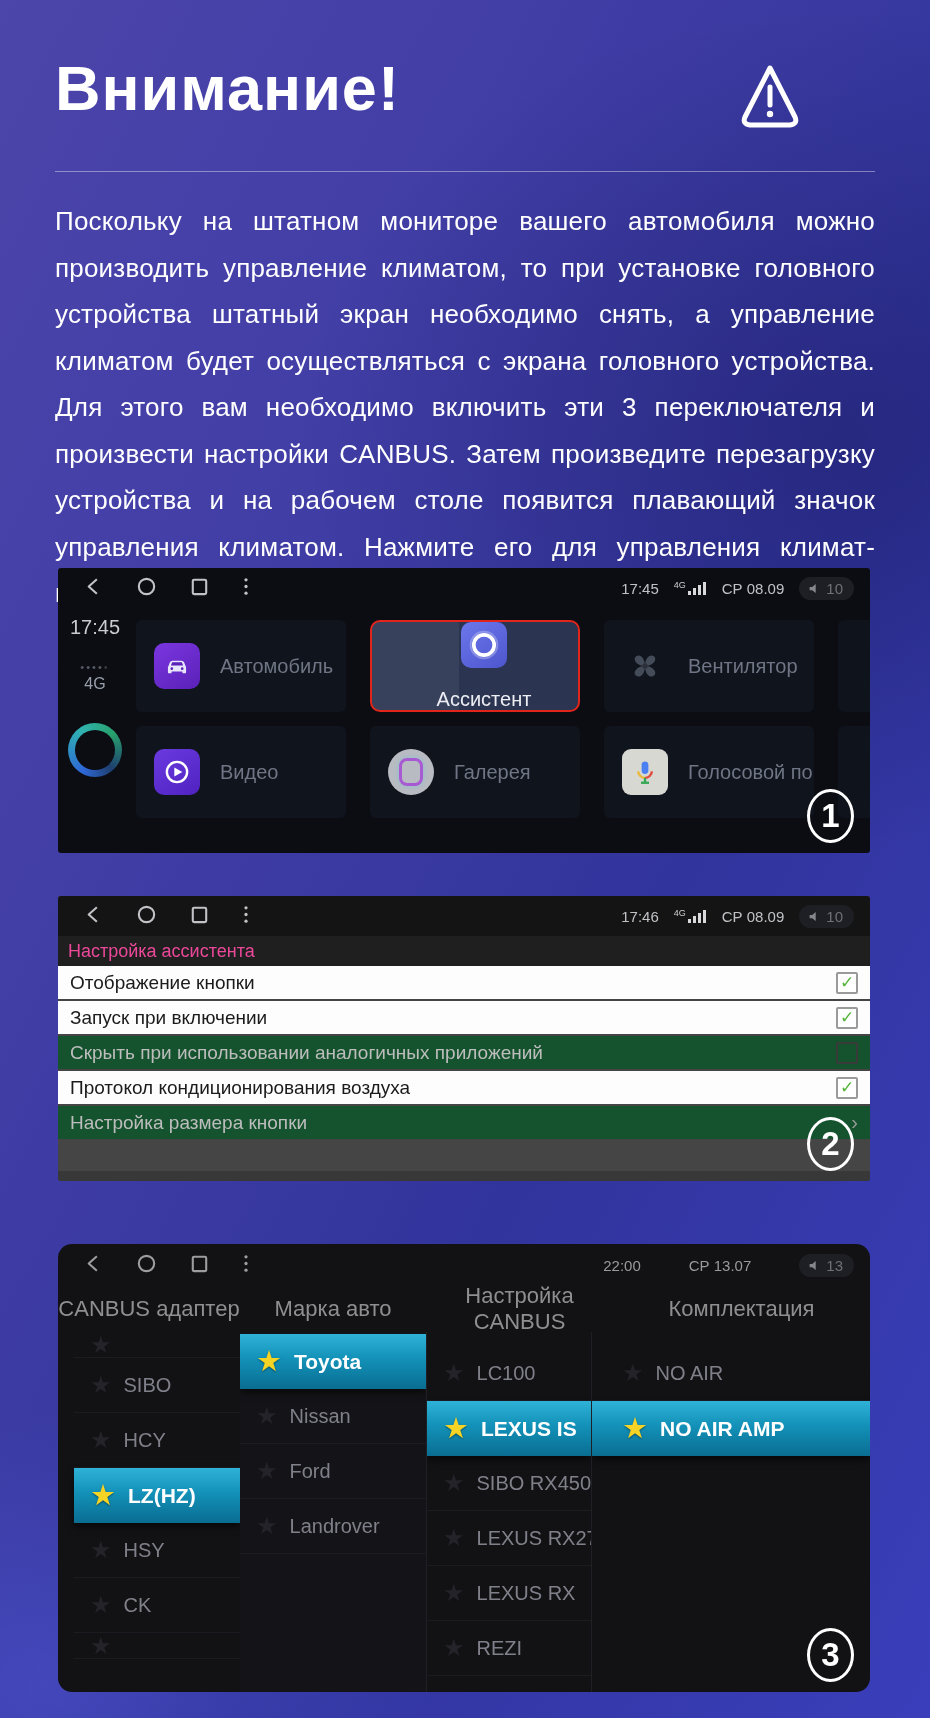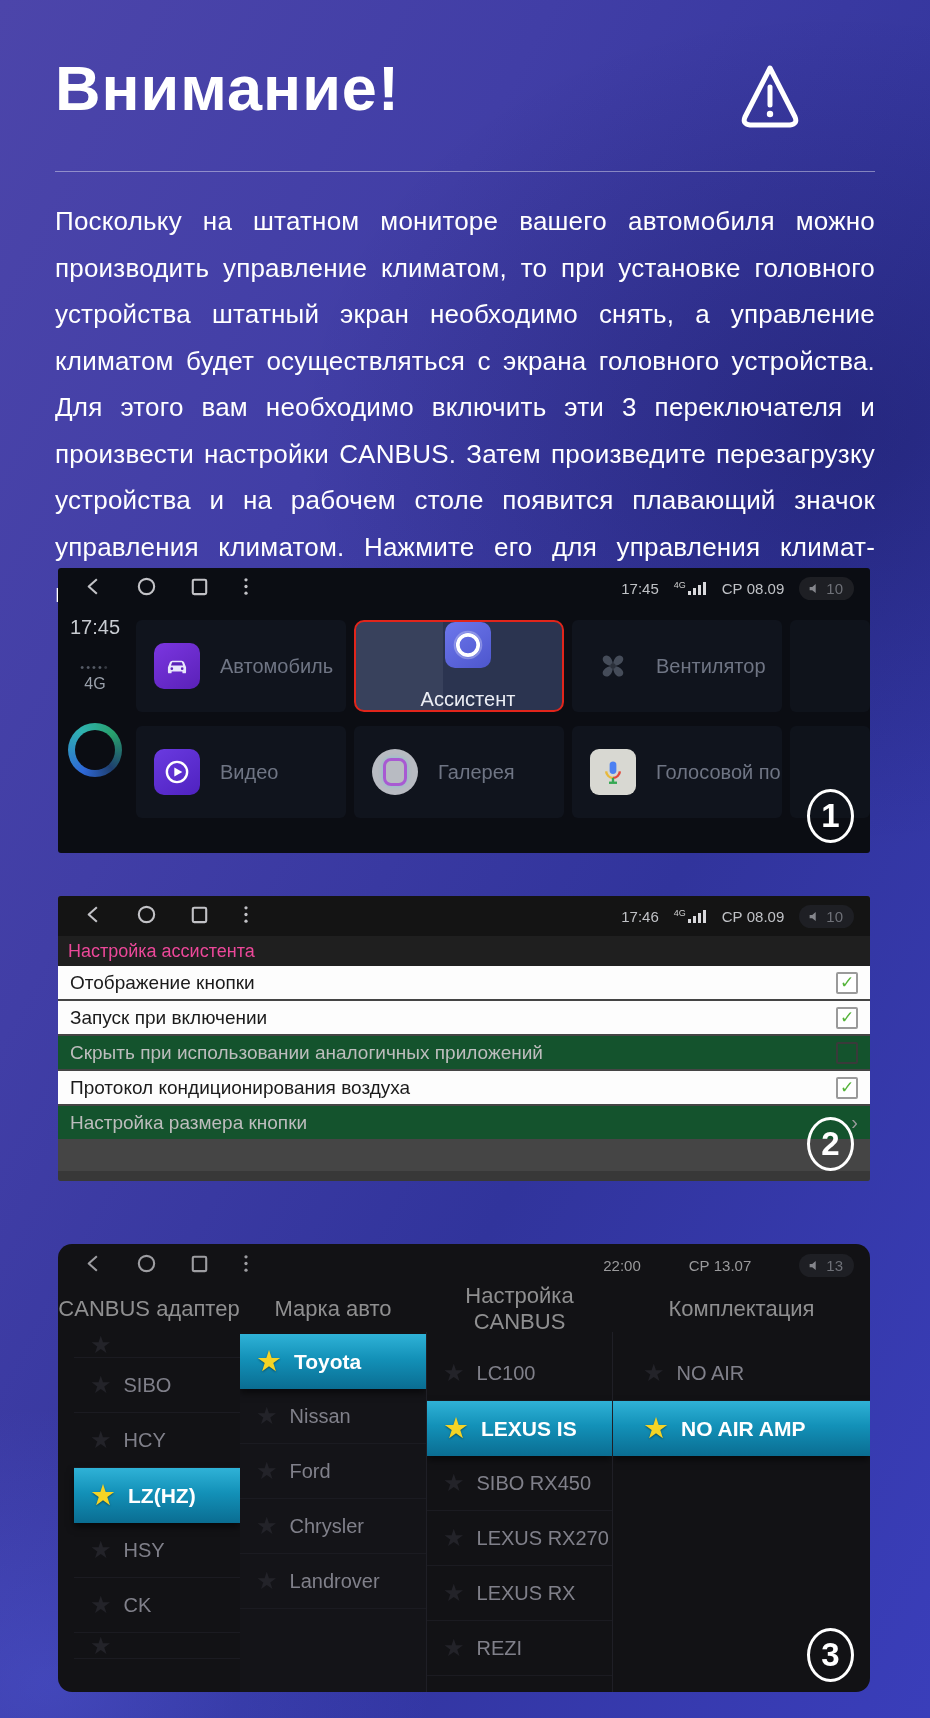--- a/index.html
+++ b/index.html
@@ -43,21 +43,21 @@
   
   .s1-body { display:flex; height:245px; }
   .s1-side { width:74px; flex:none; text-align:center; padding-top:8px; }
   .s1-time { color:#c8cbd1; font-size:20px; }
   .s1-dots { color:#565b66; font-size:11px; letter-spacing:2px; margin-top:22px; }
   .s1-dots .dim { color:#34373f; }
   .s1-net { color:#9aa0ab; font-size:16px; margin-top:2px; }
   .ring { position:relative; width:54px; height:54px; margin:30px auto 0; border-radius:50%;
     background:conic-gradient(from 210deg,#2e68d8,#2fb3b0 32%,#28a06c 55%,#1e3f6e 80%,#2e68d8); }
   .ring::after { content:""; position:absolute; inset:7px; border-radius:50%; background:#0b0d13; }
-  .s1-grid { flex:1; display:grid; grid-template-columns:210px 210px 210px 80px; grid-auto-rows:92px; gap:14px 8px; padding:12px 0 0 4px; overflow:hidden; }
+  .s1-grid { flex:1; display:grid; grid-template-columns:210px 210px 210px 80px; grid-auto-rows:92px; gap:14px 24px; padding:12px 0 0 4px; overflow:hidden; }
   .tile { display:flex; align-items:center; gap:20px; padding-left:18px; background:#10141d; border-radius:6px; overflow:hidden; white-space:nowrap; }
   .tile-ghost { background:#0f131b; }
   .tile-label { color:#6f7584; font-size:20px; }
   .tile-hl { background:linear-gradient(90deg,#38415c 0%,#38415c 42%,#2b3450 42%); border:2px solid #e1251b; border-radius:10px;flex-direction:column; }
   .tile-hl .tile-label { color:#eceef4; }
   .tile-icon { width:46px; height:46px; flex:none; border-radius:10px; display:flex; align-items:center; justify-content:center; }
   .icon-car { background:linear-gradient(145deg,#7b36e0,#5a21b8); }
   .icon-assist { background:linear-gradient(145deg,#6d77ec,#4d56cd); }
   .icon-fan { background:transparent; }
   .icon-video { background:linear-gradient(145deg,#6a3ae0,#4f22c0); }
@@ -76,21 +76,21 @@
   .chev { color:#9a9a9a; font-size:20px; }
   .s2-foot { position:absolute; left:0; right:0; bottom:0; height:10px; background:#383838; }
   
   .s3-headers { height:46px; display:flex; align-items:center; color:#8f8f90; font-size:22px; }
   .s3h { text-align:center; }
   .s3h.h0 { width:182px; } .s3h.h1 { width:186px; } .s3h.h2 { width:187px; } .s3h.h3 { flex:1; }
   .s3-lists { display:flex; height:360px; overflow:hidden; }
   .s3col { overflow:hidden; }
   .s3col.c0 { width:182px;padding-left:16px; }
   .s3col.c1 { width:186px; padding-top:2px; background:#141418; }
-  .s3col.c2 { width:187px; padding-top:14px; border-left:1px solid #1f1f26; border-right:1px solid #1f1f26; }
+  .s3col.c2 { width:166px; padding-top:14px; border-left:1px solid #1f1f26; border-right:1px solid #1f1f26; }
   .s3col.c3 { flex:1; padding-top:14px; }
   .s3item { height:55px; display:flex; align-items:center; gap:12px; padding-left:16px; border-bottom:1px solid #1b1b21; color:#80808a; font-size:20px; white-space:nowrap; }
   .s3col.c3 .s3item { padding-left:30px; }
   .s3item.part { height:26px; }
   .s3item.sel {
     background:linear-gradient(180deg,#2fb2d7 0%,#1391b8 45%,#0a6d92 100%);
     color:#ffffff; font-weight:bold; font-size:21px;
     box-shadow:0 4px 7px rgba(0,0,0,0.55); border-bottom:none;
   }
   .star { font-size:24px; color:#232329; line-height:1; }
@@ -363,24 +363,20 @@
           <div class="s3item">
             <span class="star">★</span>
             <span class="s3label">Nissan</span>
           </div>
           <div class="s3item">
             <span class="star">★</span>
             <span class="s3label">Ford</span>
           </div>
           <div class="s3item">
             <span class="star">★</span>
-            <span class="s3label">Chrysler</span>
-          </div>
-          <div class="s3item">
-            <span class="star">★</span>
             <span class="s3label">Landrover</span>
           </div>
         </div>
         <div class="s3col c2">
           <div class="s3item">
             <span class="star">★</span>
             <span class="s3label">LC100</span>
           </div>
           <div class="s3item sel">
             <span class="star gold">★</span>

